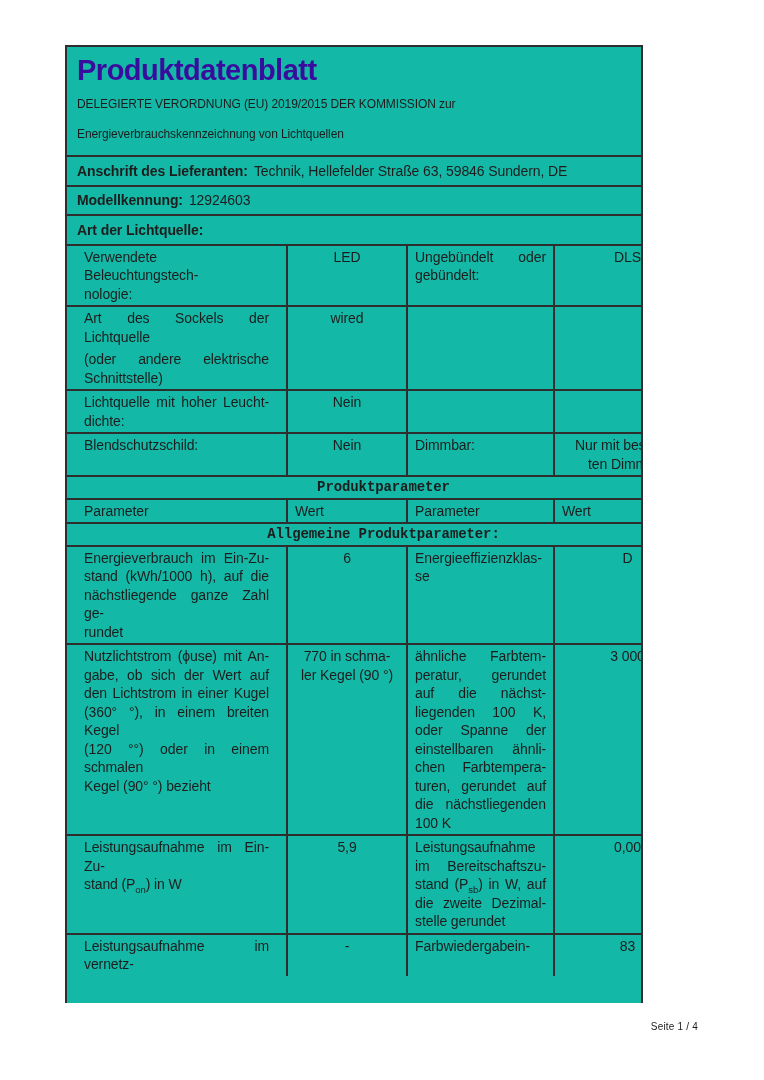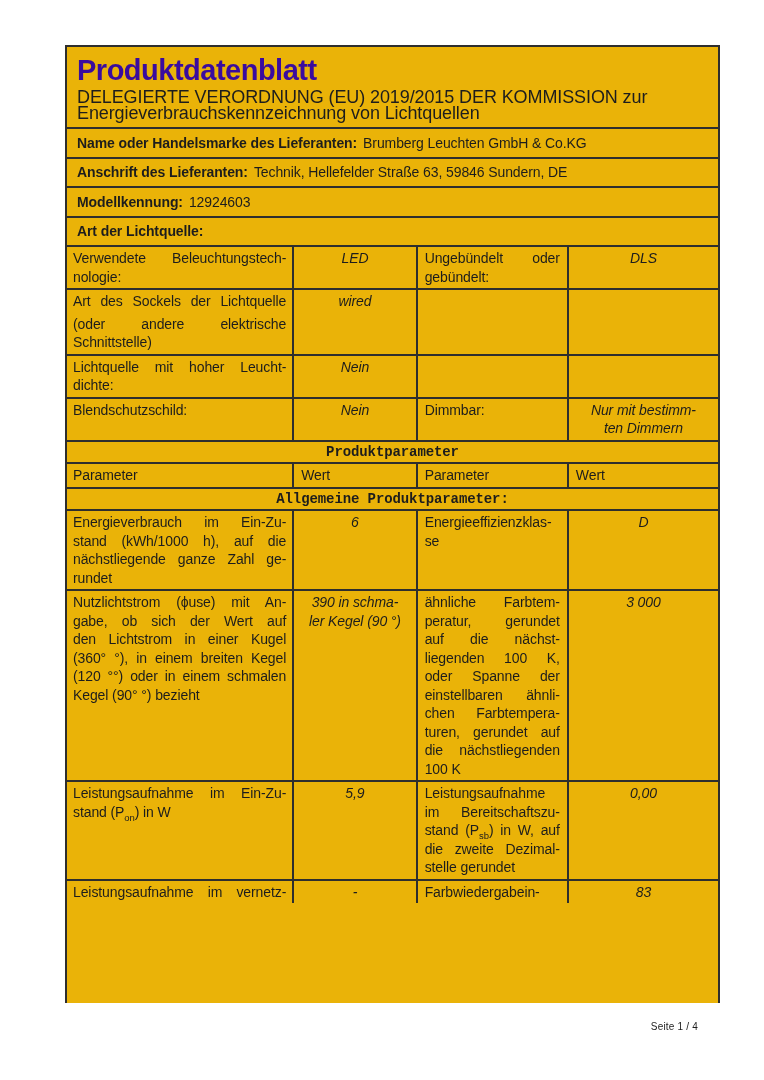--- a/index.html
+++ b/index.html
@@ -7,36 +7,36 @@
     width: 764px; height: 1080px;
     background: #ffffff;
     font-family: "Liberation Sans", sans-serif;
     color: #1d1d1d;
     position: relative;
     overflow: hidden;
   }
   .page-box {
     position: absolute;
     left: 65px; top: 45px;
-    width: 655px; height: 958px;
+    width: 578px; height: 958px;
     border: 2px solid #2e2e2e;
     border-bottom: none;
     box-sizing: border-box;
     overflow: hidden;
-    background: #eab308;
+    background: #14b8a6;
   }
   
   .title-block { padding: 8px 10px 6px 10px; }
   .doc-title {
     font-size: 29px; line-height: 30px;
     font-weight: 700; letter-spacing: -0.5px;
     margin: 0 0 4px 0;
   }
   .doc-subtitle {
-    font-size: 18px; line-height: 16px;
+    font-size: 12px; line-height: 30px;
     white-space: pre-line;
     letter-spacing: -0.1px;
   }
   
   .info-row {
     border-top: 2px solid #2e2e2e;
     padding: 4.5px 10px;
     font-size: 14px; line-height: 18.5px;
     letter-spacing: -0.1px;
   }
@@ -50,32 +50,32 @@
     font-size: 14px;
     letter-spacing: -0.1px;
   }
   table.spec td {
     border-top: 2px solid #2e2e2e;
     vertical-align: top;
     padding: 2px 7px;
     overflow: hidden;
   }
   table.spec td + td { border-left: 2px solid #2e2e2e; }
-  table.spec td.c1 { padding: 2px 6px; }
+  table.spec td.c1 { padding: 2px 17px; }
   td.span-cell {
     text-align: center; font-weight: 700;
     padding: 1px 4px !important;
     line-height: 18.5px;
     font-family: Liberation Mono, monospace;
   }
   td.hdr-cell { font-weight: 400; }
   .ln { line-height: 18.5px; }
   td.cell-justify .ln { text-align: justify; text-align-last: justify; }
   td.cell-justify .ln.last { text-align-last: left; }
-  td.cell-center .ln { text-align: right; text-align-last: center; font-style: italic; }
+  td.cell-center .ln { text-align: right; text-align-last: center; }
   td.cell-left .ln { text-align: center; text-align-last: left; }
   .ln.gap { height: 4px; line-height: 4px; }
   sub { font-size: 0.68em; line-height: 0; }
   
   .page-footer {
     position: absolute;
     right: 66px; top: 1005px;
     font-size: 10px;
     color: #1d1d1d;
     letter-spacing: 0.2px;
@@ -85,21 +85,20 @@
 </head>
 <body>
 
 <div class="page-box">
   <div class="title-block">
     <div class="doc-title" style="color: rgb(58, 12, 158);">Produktdatenblatt</div>
     <div class="doc-subtitle">DELEGIERTE VERORDNUNG (EU) 2019/2015 DER KOMMISSION zur
 Energieverbrauchskennzeichnung von Lichtquellen</div>
   </div>
   <div id="info-rows">
-      <div class="info-row"><span class="lbl">Name oder Handelsmarke des Lieferanten:</span><span class="val">Brumberg Leuchten GmbH &amp; Co.KG</span></div>
       <div class="info-row"><span class="lbl">Anschrift des Lieferanten:</span><span class="val">Technik, Hellefelder Straße 63, 59846 Sundern, DE</span></div>
       <div class="info-row"><span class="lbl">Modellkennung:</span><span class="val">12924603</span></div>
       <div class="info-row"><span class="lbl">Art der Lichtquelle:</span></div>
     </div>
   <table class="spec">
     <colgroup>
       <col style="width:220px">
         <col style="width:120px">
         <col style="width:147px">
         <col style="width:146px">
@@ -201,21 +200,21 @@
         <tr>
           <td class="cell-justify c1">
             <div class="ln">Nutzlichtstrom (ϕuse) mit An-</div>
             <div class="ln">gabe, ob sich der Wert auf</div>
             <div class="ln">den Lichtstrom in einer Kugel</div>
             <div class="ln">(360° °), in einem breiten Kegel</div>
             <div class="ln">(120 °°) oder in einem schmalen</div>
             <div class="ln last">Kegel (90° °) bezieht</div>
           </td>
           <td class="cell-center">
-            <div class="ln">390 in schma-</div>
+            <div class="ln">770 in schma-</div>
             <div class="ln last">ler Kegel (90 °)</div>
           </td>
           <td class="cell-justify">
             <div class="ln">ähnliche Farbtem-</div>
             <div class="ln">peratur, gerundet</div>
             <div class="ln">auf die nächst-</div>
             <div class="ln">liegenden 100 K,</div>
             <div class="ln">oder Spanne der</div>
             <div class="ln">einstellbaren ähnli-</div>
             <div class="ln">chen Farbtempera-</div>

